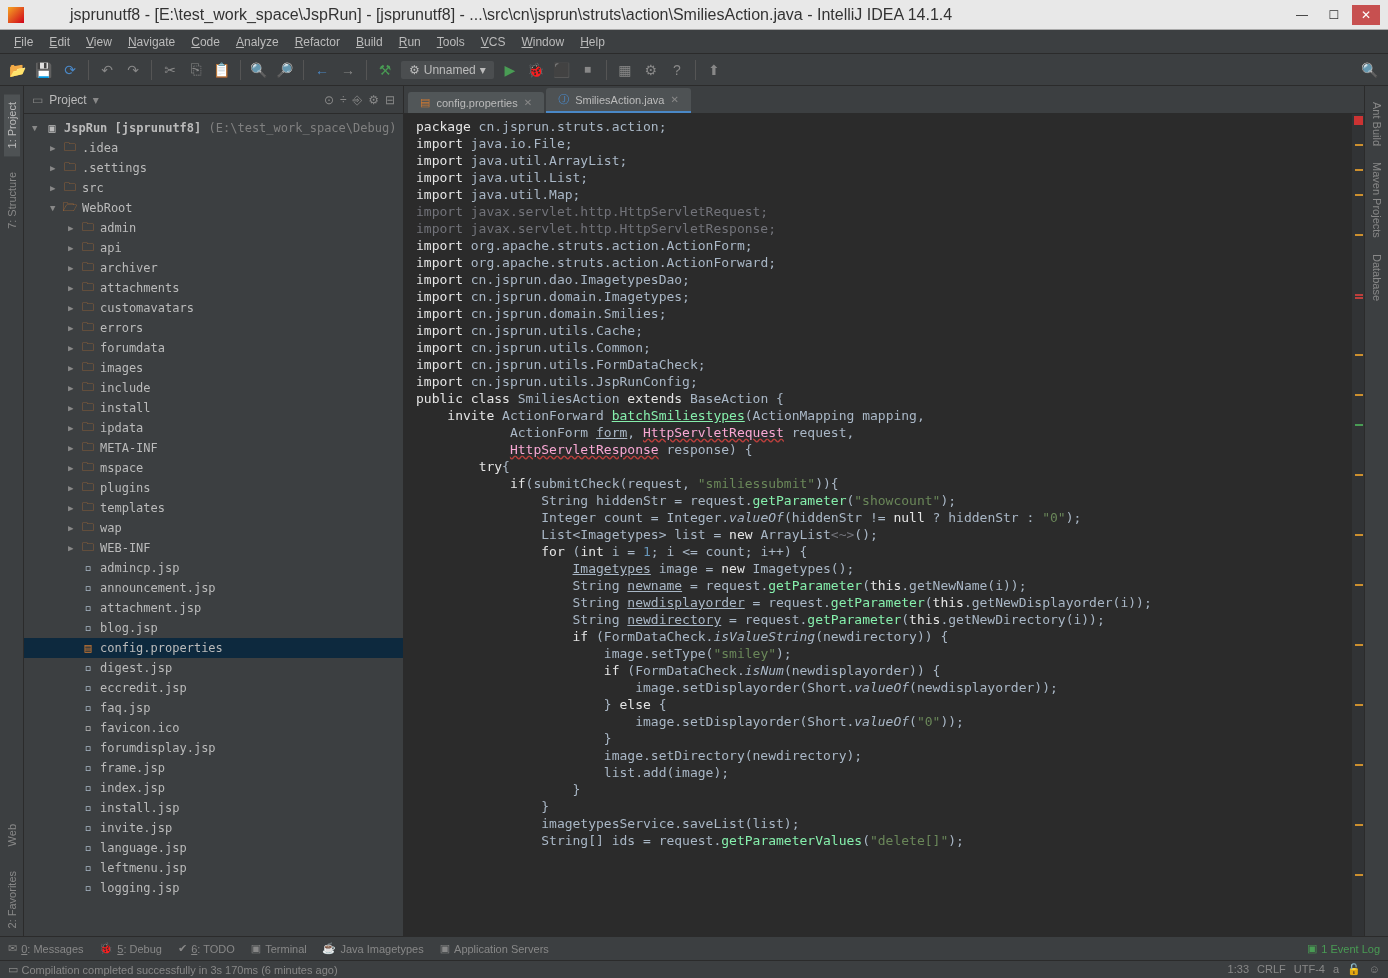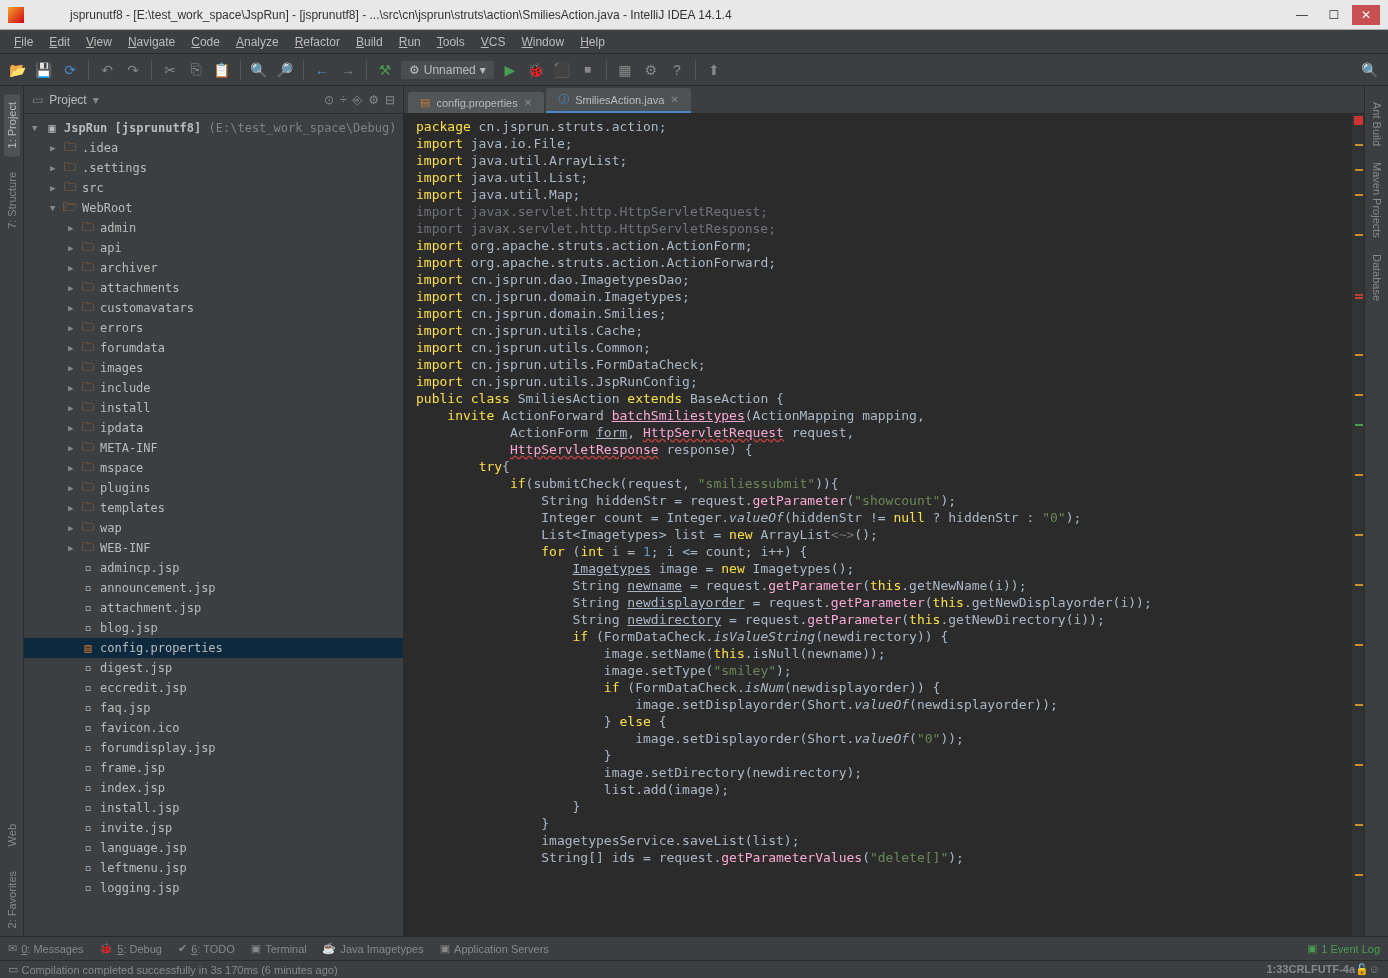--- a/index.html
+++ b/index.html
@@ -1,19 +1,19 @@
 <!DOCTYPE html>
 <html><head>
 <meta charset="utf-8">
 <style>
 * { margin: 0; padding: 0; box-sizing: border-box; }
 body { font-family: 'Segoe UI', Tahoma, sans-serif; font-size: 12px; background: #3c3f41; color: #bbbbbb; overflow: hidden; width: 1388px; height: 978px; }
 .titlebar { height: 30px; background: #e8e8e8; display: flex; align-items: center; padding: 0 8px; color: #333; border-bottom: 1px solid #aaa; }
 .titlebar .logo { width: 16px; height: 16px; background: linear-gradient(135deg, #f5a623, #d0021b); margin-right: 10px; }
-.titlebar .title { flex: 1; font-size: 12px; padding-left: 36px; }
+.titlebar .title { flex: 1; font-size: 16px; padding-left: 36px; }
 .titlebar .controls { display: flex; gap: 4px; }
 .titlebar .btn { width: 28px; height: 20px; display: flex; align-items: center; justify-content: center; cursor: pointer; }
 .titlebar .btn.close { background: #c75050; color: white; }
 .menubar { height: 24px; background: #3c3f41; display: flex; align-items: center; padding: 0 8px; gap: 4px; border-bottom: 1px solid #2b2b2b; }
 .menubar .menu-item { padding: 2px 6px; cursor: pointer; color: #bbbbbb; }
 .menubar .menu-item .underline { text-decoration: underline; }
 .toolbar { height: 32px; background: #3c3f41; display: flex; align-items: center; padding: 0 8px; gap: 6px; border-bottom: 1px solid #2b2b2b; }
 .toolbar .tb-btn { width: 20px; height: 20px; display: flex; align-items: center; justify-content: center; cursor: pointer; color: #888; font-size: 14px; }
 .toolbar .separator { width: 1px; height: 20px; background: #555; margin: 0 2px; }
 .toolbar .rundropdown { background: #4b4e50; padding: 2px 8px; border-radius: 2px; display: flex; align-items: center; gap: 4px; }
@@ -39,38 +39,38 @@
 .tree-row .file { color: #a9b7c6; }
 .tree-row .bold { font-weight: bold; }
 .tree-row .dim { color: #808080; }
 .editor-area { flex: 1; display: flex; flex-direction: column; background: #2b2b2b; }
 .editor-tabs { height: 28px; display: flex; align-items: flex-end; background: #3c3f41; padding: 0 4px; border-bottom: 1px solid #2b2b2b; }
 .editor-tab { padding: 4px 12px; background: #515658; margin-right: 2px; border-radius: 3px 3px 0 0; display: flex; align-items: center; gap: 6px; cursor: pointer; font-size: 11px; }
 .editor-tab.active { background: #4e5254; border-bottom: 2px solid #4a88c7; }
 .editor-tab .close { color: #888; font-size: 10px; }
 .editor { flex: 1; overflow: auto; font-family: 'Consolas', monospace; font-size: 13px; line-height: 17px; padding: 4px 0 4px 12px; color: #a9b7c6; }
 .editor .line { white-space: pre; }
-.kw { color: #fde047; }
+.kw { color: #e5e5e5; }
 .str { color: #6a8759; }
 .num { color: #6897bb; }
 .cls { color: #a9b7c6; }
-.meth { color: #f9a8d4; }
+.meth { color: #86efac; }
 .err { color: #f9a8d4; text-decoration: underline wavy #bc3f3c; }
 .unused { color: #72737a; }
 .static-it { font-style: italic; }
 .underline-dotted { text-decoration: underline; }
 .gutter-right { width: 12px; background: #313335; position: relative; }
 .right-gutter { width: 24px; background: #3c3f41; border-left: 1px solid #2b2b2b; display: flex; flex-direction: column; align-items: center; padding-top: 8px; }
 .right-gutter .vtab { writing-mode: vertical-rl; font-size: 11px; padding: 8px 2px; cursor: pointer; color: #888; }
 .bottombar { height: 24px; background: #3c3f41; display: flex; align-items: center; padding: 0 8px; gap: 16px; border-top: 1px solid #2b2b2b; font-size: 11px; color: #888; }
 .bottombar .bb-item { display: flex; align-items: center; gap: 4px; cursor: pointer; }
 .bottombar .bb-item .u { text-decoration: underline; }
 .bottombar .right { margin-left: auto; color: #499c54; }
 .statusbar { height: 18px; background: #3c3f41; display: flex; align-items: center; padding: 0 8px; font-size: 11px; color: #888; border-top: 1px solid #2b2b2b; }
-.statusbar .right { margin-left: auto; display: flex; gap: 0; font-weight: bold; }
+.statusbar .right { margin-left: auto; display: flex; gap: 8px; }
 .code-wrap { display: flex; flex: 1; overflow: hidden; }
 .stripe { position: absolute; right: 1px; width: 8px; height: 2px; }
 .stripe.y { background: #cc8f2e; }
 .stripe.g { background: #499c54; }
 .stripe.r { background: #bc3f3c; }
 </style>
 </head>
 <body>
 
 <div class="titlebar">
@@ -396,21 +396,20 @@
 <div class="line">            <span class="kw">if</span>(submitCheck(request, <span class="str">"smiliessubmit"</span>)){</div>
 <div class="line">                String hiddenStr = request.<span class="meth">getParameter</span>(<span class="str">"showcount"</span>);</div>
 <div class="line">                Integer count = Integer.<span class="static-it">valueOf</span>(hiddenStr != <span class="kw">null</span> ? hiddenStr : <span class="str">"0"</span>);</div>
 <div class="line">                List&lt;Imagetypes&gt; list = <span class="kw">new</span> ArrayList<span class="unused">&lt;~&gt;</span>();</div>
 <div class="line">                <span class="kw">for</span> (<span class="kw">int</span> i = <span class="num">1</span>; i &lt;= count; i++) {</div>
 <div class="line">                    <span class="underline-dotted">Imagetypes</span> image = <span class="kw">new</span> Imagetypes();</div>
 <div class="line">                    String <span class="underline-dotted">newname</span> = request.<span class="meth">getParameter</span>(<span class="kw">this</span>.getNewName(i));</div>
 <div class="line">                    String <span class="underline-dotted">newdisplayorder</span> = request.<span class="meth">getParameter</span>(<span class="kw">this</span>.getNewDisplayorder(i));</div>
 <div class="line">                    String <span class="underline-dotted">newdirectory</span> = request.<span class="meth">getParameter</span>(<span class="kw">this</span>.getNewDirectory(i));</div>
 <div class="line">                    <span class="kw">if</span> (FormDataCheck.<span class="static-it">isValueString</span>(newdirectory)) {</div>
-<div class="line">                        image.setName(<span class="kw">this</span>.isNull(newname));</div>
 <div class="line">                        image.setType(<span class="str">"smiley"</span>);</div>
 <div class="line">                        <span class="kw">if</span> (FormDataCheck.<span class="static-it">isNum</span>(newdisplayorder)) {</div>
 <div class="line">                            image.setDisplayorder(Short.<span class="static-it">valueOf</span>(newdisplayorder));</div>
 <div class="line">                        } <span class="kw">else</span> {</div>
 <div class="line">                            image.setDisplayorder(Short.<span class="static-it">valueOf</span>(<span class="str">"0"</span>));</div>
 <div class="line">                        }</div>
 <div class="line">                        image.setDirectory(newdirectory);</div>
 <div class="line">                        list.add(image);</div>
 <div class="line">                    }</div>
 <div class="line">                }</div>

